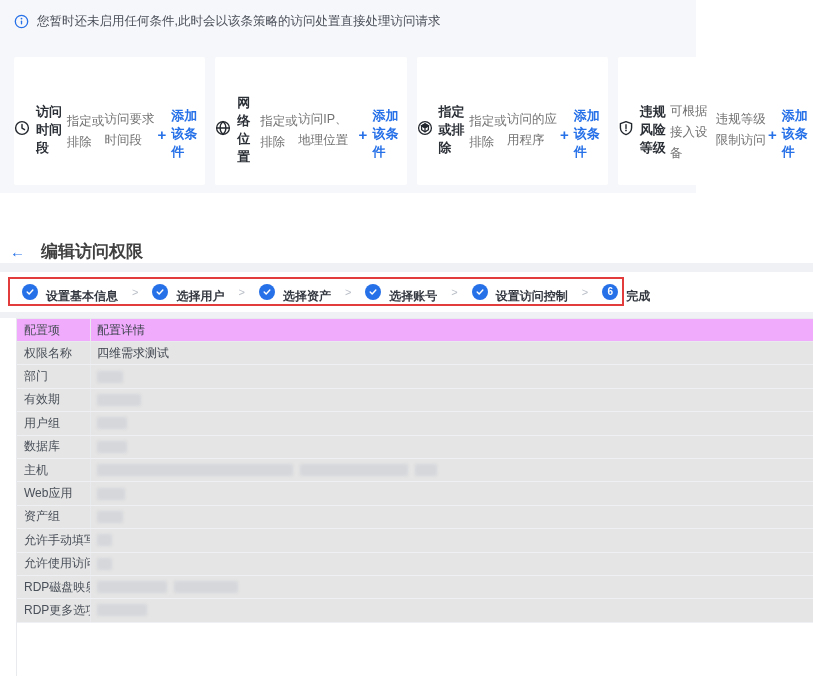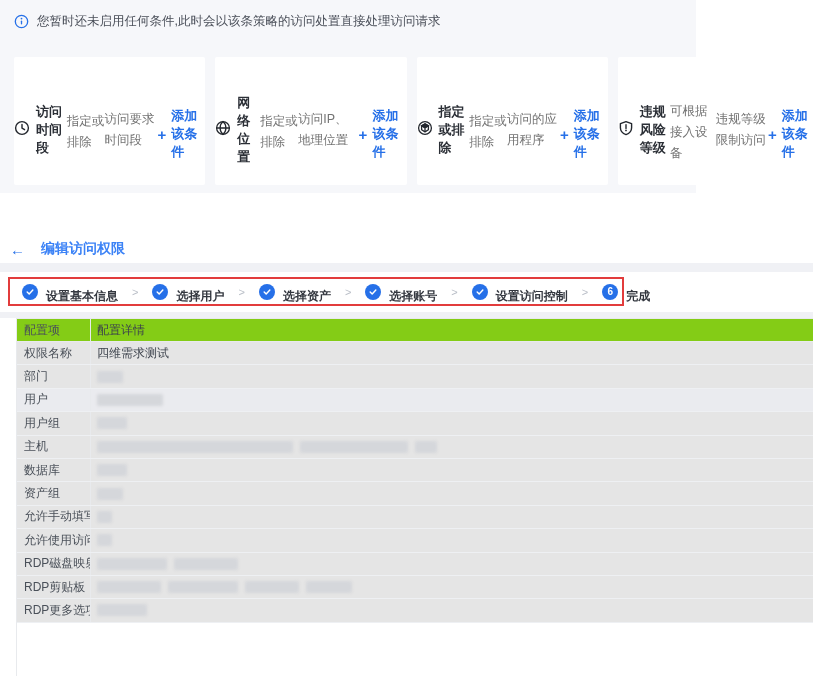--- a/index.html
+++ b/index.html
@@ -19,38 +19,38 @@
     display:flex;flex-direction:row;align-items:center;box-sizing:border-box;padding-top:17px;}
   .cond-card .title{display:flex;align-items:center;gap:6px;font-size:13px;font-weight:700;color:#2b2f36;}
   .cond-card .line{font-size:12.5px;color:#737373;line-height:21px;}
   .cond-card .line.first{margin-top:5px;}
   .cond-card .action{margin-top:9px;display:flex;align-items:center;gap:5px;
     color:#2670e8;font-size:13px;font-weight:600;cursor:pointer;}
   .cond-card .plus{font-size:15px;font-weight:700;line-height:1;}
   
   .edit-header{position:absolute;top:240px;left:10px;display:flex;align-items:center;gap:16px;}
   .back-arrow{color:#2670e8;font-size:15px;font-weight:700;line-height:1;cursor:pointer;}
-  .page-title{font-size:14px;font-weight:700;color:#3b82f6;text-align:right;}
+  .page-title{font-size:17px;font-weight:700;color:#404040;text-align:right;}
   
   .band-top{position:absolute;top:263px;left:0;width:813px;height:9px;background:#f0f1f5;}
   .stepper-bar{position:absolute;top:272px;left:0;width:813px;height:40px;background:#ffffff;
     display:flex;align-items:center;padding-left:22px;box-sizing:border-box;}
   .step{display:flex;align-items:center;gap:8px;cursor:pointer;}
   .step-circle{width:16px;height:16px;border-radius:50%;background:#2670e8;display:flex;
     align-items:center;justify-content:center;flex:0 0 auto;}
   .step-circle .num{color:#fff;font-size:10px;font-weight:700;line-height:1;}
   .step-label{font-size:12px;font-weight:700;color:#33373f;white-space:nowrap;margin-top:9px;}
   .step-chevron{margin:0 14px;color:#b9bec7;font-size:11px;}
   .annotation-rect{position:absolute;top:277px;left:8px;width:612px;height:25px;
     border:2px solid #e23c3c;pointer-events:none;}
   .band-gap{position:absolute;top:312px;left:0;width:813px;height:6px;background:#f0f1f5;}
   
   .config-table{position:absolute;top:318px;left:16px;width:797px;height:358px;background:#fff;
     border-top:1px solid #e8eaed;border-left:1px solid #e8eaed;box-sizing:border-box;font-size:12px;}
-  .t-header{display:flex;height:22px;background:#84cc16;border-bottom:1px solid #e8eaed;color:#8f959e;}
+  .t-header{display:flex;height:22px;background:#f0abfc;border-bottom:1px solid #e8eaed;color:#8f959e;}
   .t-row{display:flex;height:22.4px;border-bottom:1px solid #eef0f3;background:#e5e5e5;}
   .t-row.hl{background:#eaebef;}
   .c-label{width:74px;flex:0 0 74px;border-right:1px solid #e8eaed;display:flex;align-items:center;
     padding-left:7px;box-sizing:border-box;color:#4a5059;white-space:nowrap;overflow:hidden;}
   .c-value{flex:1;display:flex;align-items:center;padding-left:6px;color:#3c424c;gap:7px;}
   .redact{height:12px;border-radius:2px;background:#d5d7db;filter:blur(1.5px);flex:0 0 auto;}
   .bottom-strip{position:absolute;top:676px;left:0;width:813px;height:8px;background:#fff;}
 </style>
 </head>
 <body>
@@ -206,44 +206,50 @@
         <div class="c-value">
           <span>四维需求测试</span>
         </div>
       </div>
       <div class="t-row">
         <div class="c-label">部门</div>
         <div class="c-value">
           <span class="redact" style="width: 26px;"></span>
         </div>
       </div>
-      <div class="t-row hl">
-        <div class="c-label">用户</div>
-        <div class="c-value">
-          <span class="redact" style="width: 66px;"></span>
+      <div class="t-row">
+        <div class="c-label">有效期</div>
+        <div class="c-value">
+          <span class="redact" style="width: 44px;"></span>
         </div>
       </div>
       <div class="t-row">
         <div class="c-label">用户组</div>
+        <div class="c-value">
+          <span class="redact" style="width: 30px;"></span>
+        </div>
+      </div>
+      <div class="t-row">
+        <div class="c-label">数据库</div>
         <div class="c-value">
           <span class="redact" style="width: 30px;"></span>
         </div>
       </div>
       <div class="t-row">
         <div class="c-label">主机</div>
         <div class="c-value">
           <span class="redact" style="width: 196px;"></span>
           <span class="redact" style="width: 108px;"></span>
           <span class="redact" style="width: 22px;"></span>
         </div>
       </div>
       <div class="t-row">
-        <div class="c-label">数据库</div>
-        <div class="c-value">
-          <span class="redact" style="width: 30px;"></span>
+        <div class="c-label">Web应用</div>
+        <div class="c-value">
+          <span class="redact" style="width: 28px;"></span>
         </div>
       </div>
       <div class="t-row">
         <div class="c-label">资产组</div>
         <div class="c-value">
           <span class="redact" style="width: 26px;"></span>
         </div>
       </div>
       <div class="t-row">
         <div class="c-label">允许手动填写账号</div>
@@ -258,29 +264,20 @@
         </div>
       </div>
       <div class="t-row">
         <div class="c-label">RDP磁盘映射</div>
         <div class="c-value">
           <span class="redact" style="width: 70px;"></span>
           <span class="redact" style="width: 64px;"></span>
         </div>
       </div>
       <div class="t-row">
-        <div class="c-label">RDP剪贴板</div>
-        <div class="c-value">
-          <span class="redact" style="width: 64px;"></span>
-          <span class="redact" style="width: 70px;"></span>
-          <span class="redact" style="width: 54px;"></span>
-          <span class="redact" style="width: 46px;"></span>
-        </div>
-      </div>
-      <div class="t-row">
         <div class="c-label">RDP更多选项</div>
         <div class="c-value">
           <span class="redact" style="width: 50px;"></span>
         </div>
       </div>
     </div>
 </div>
 
 <div class="bottom-strip"></div>
 

